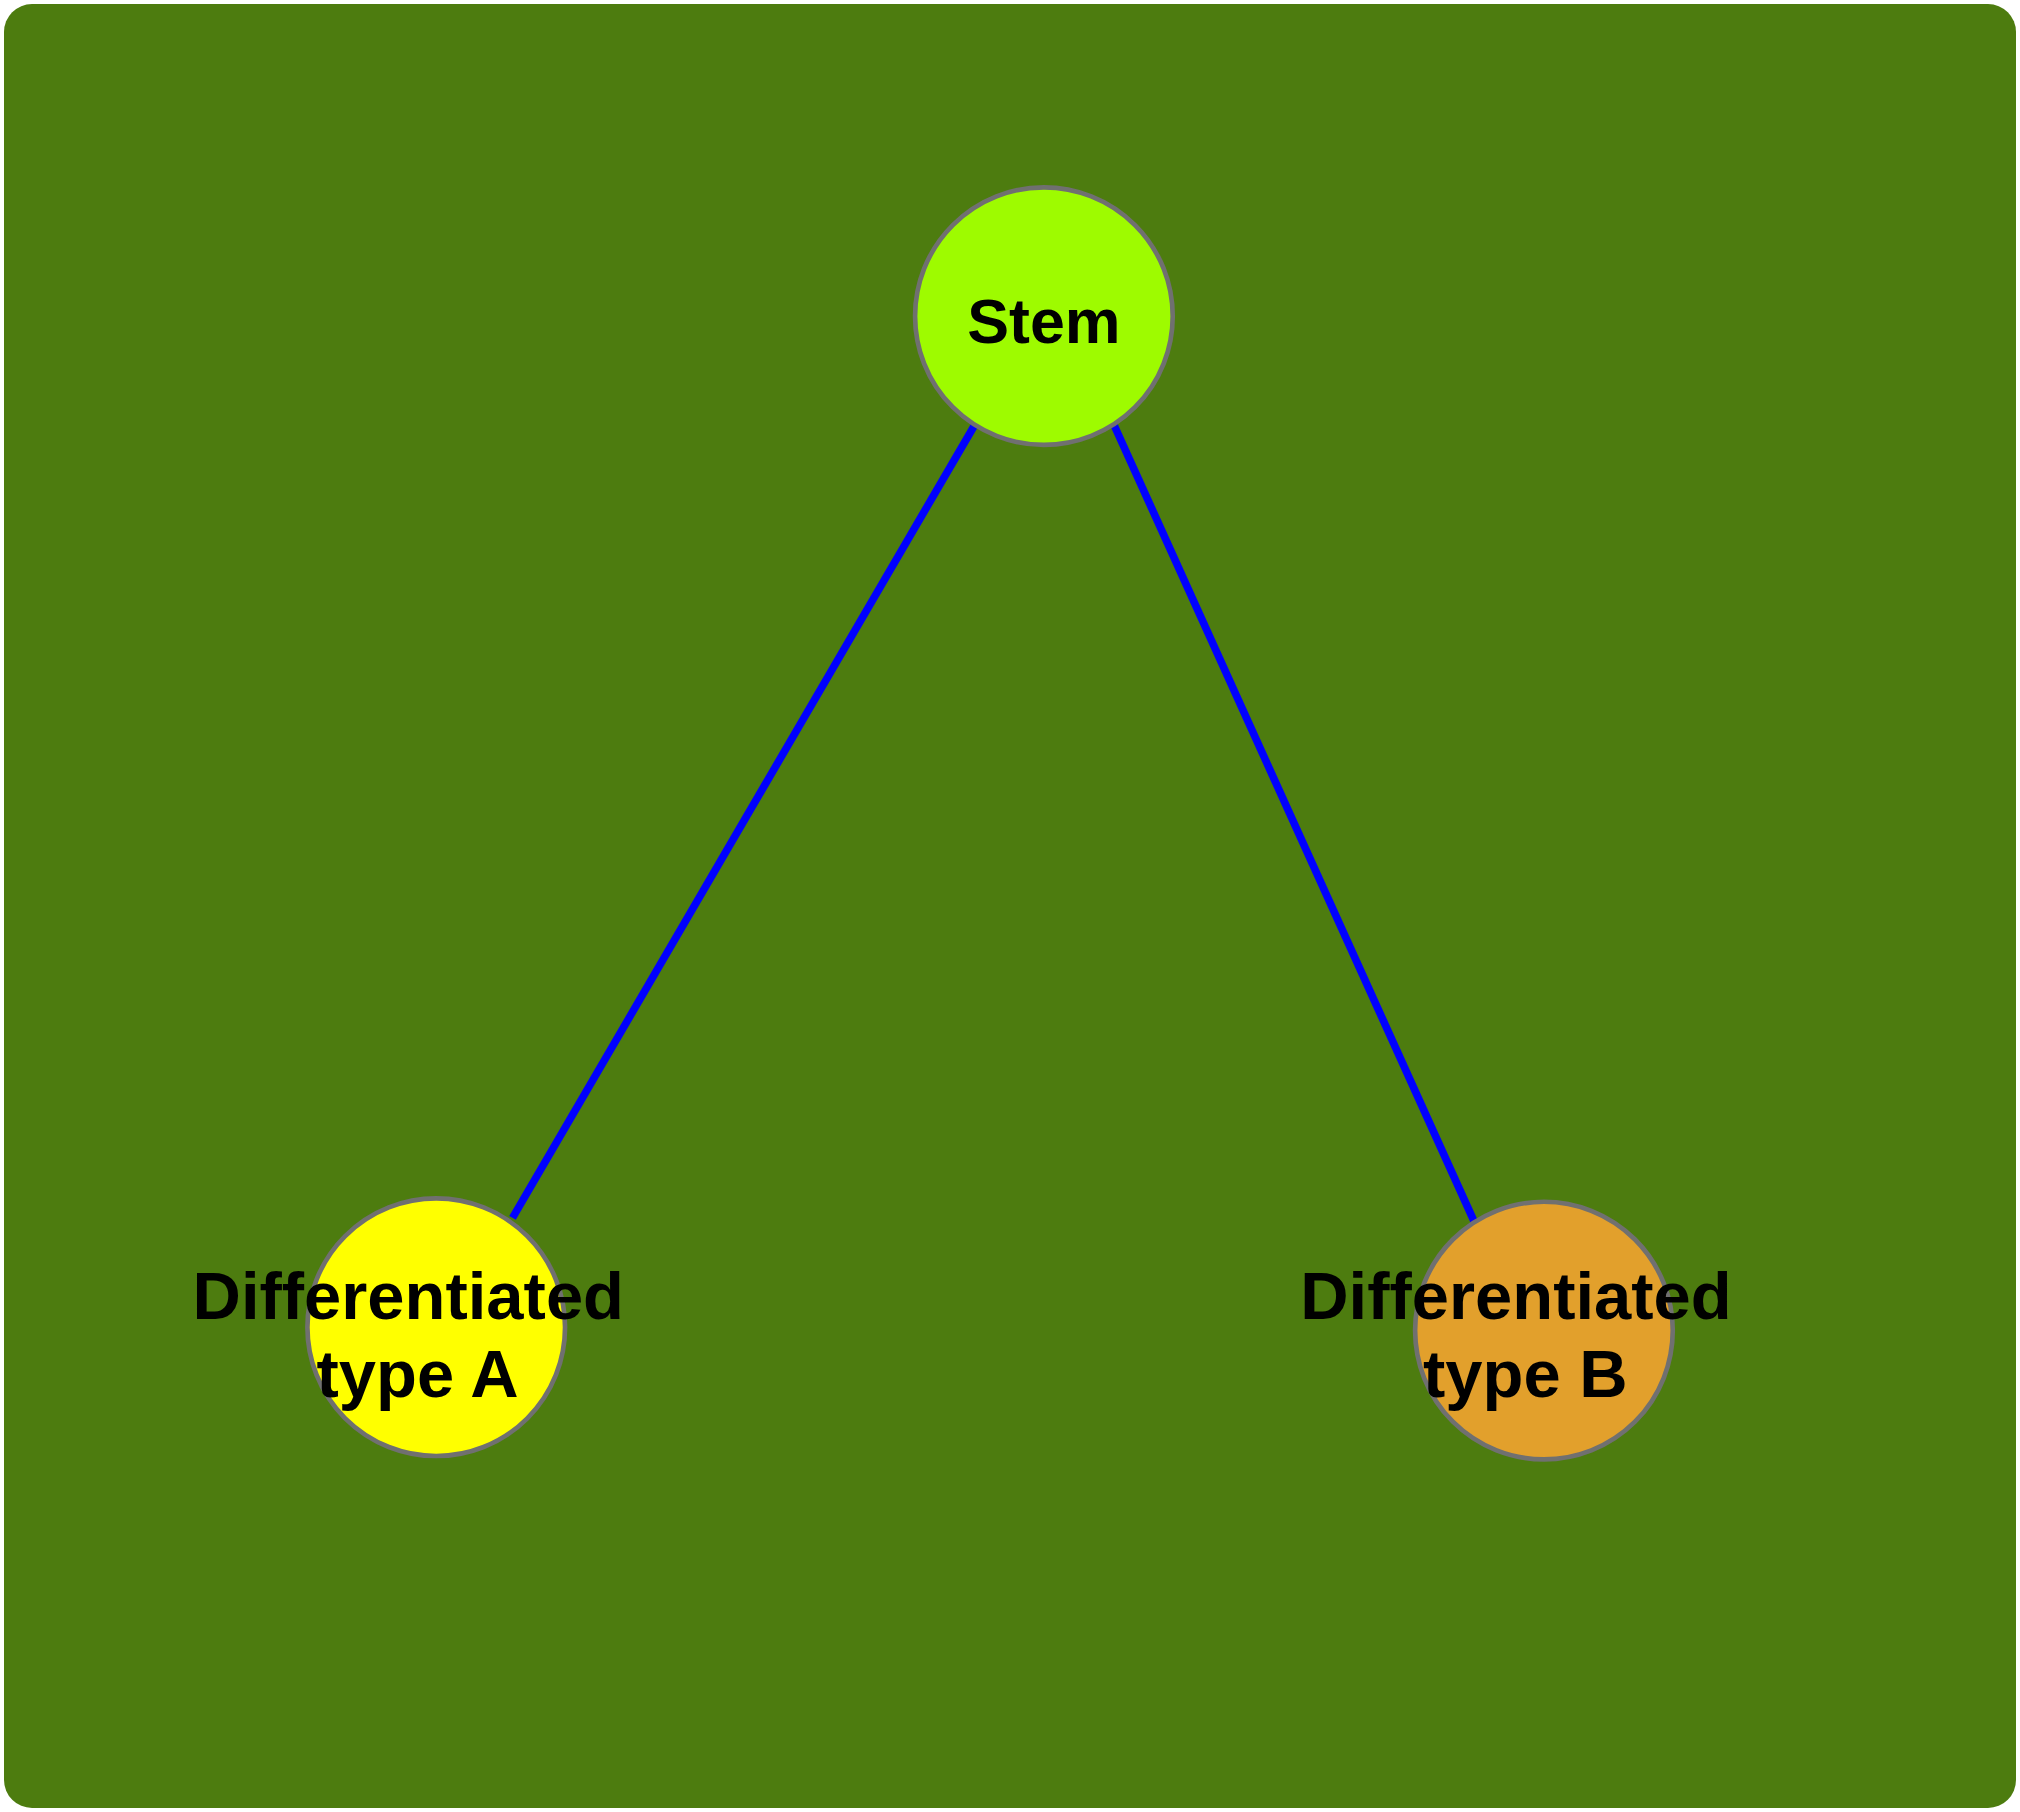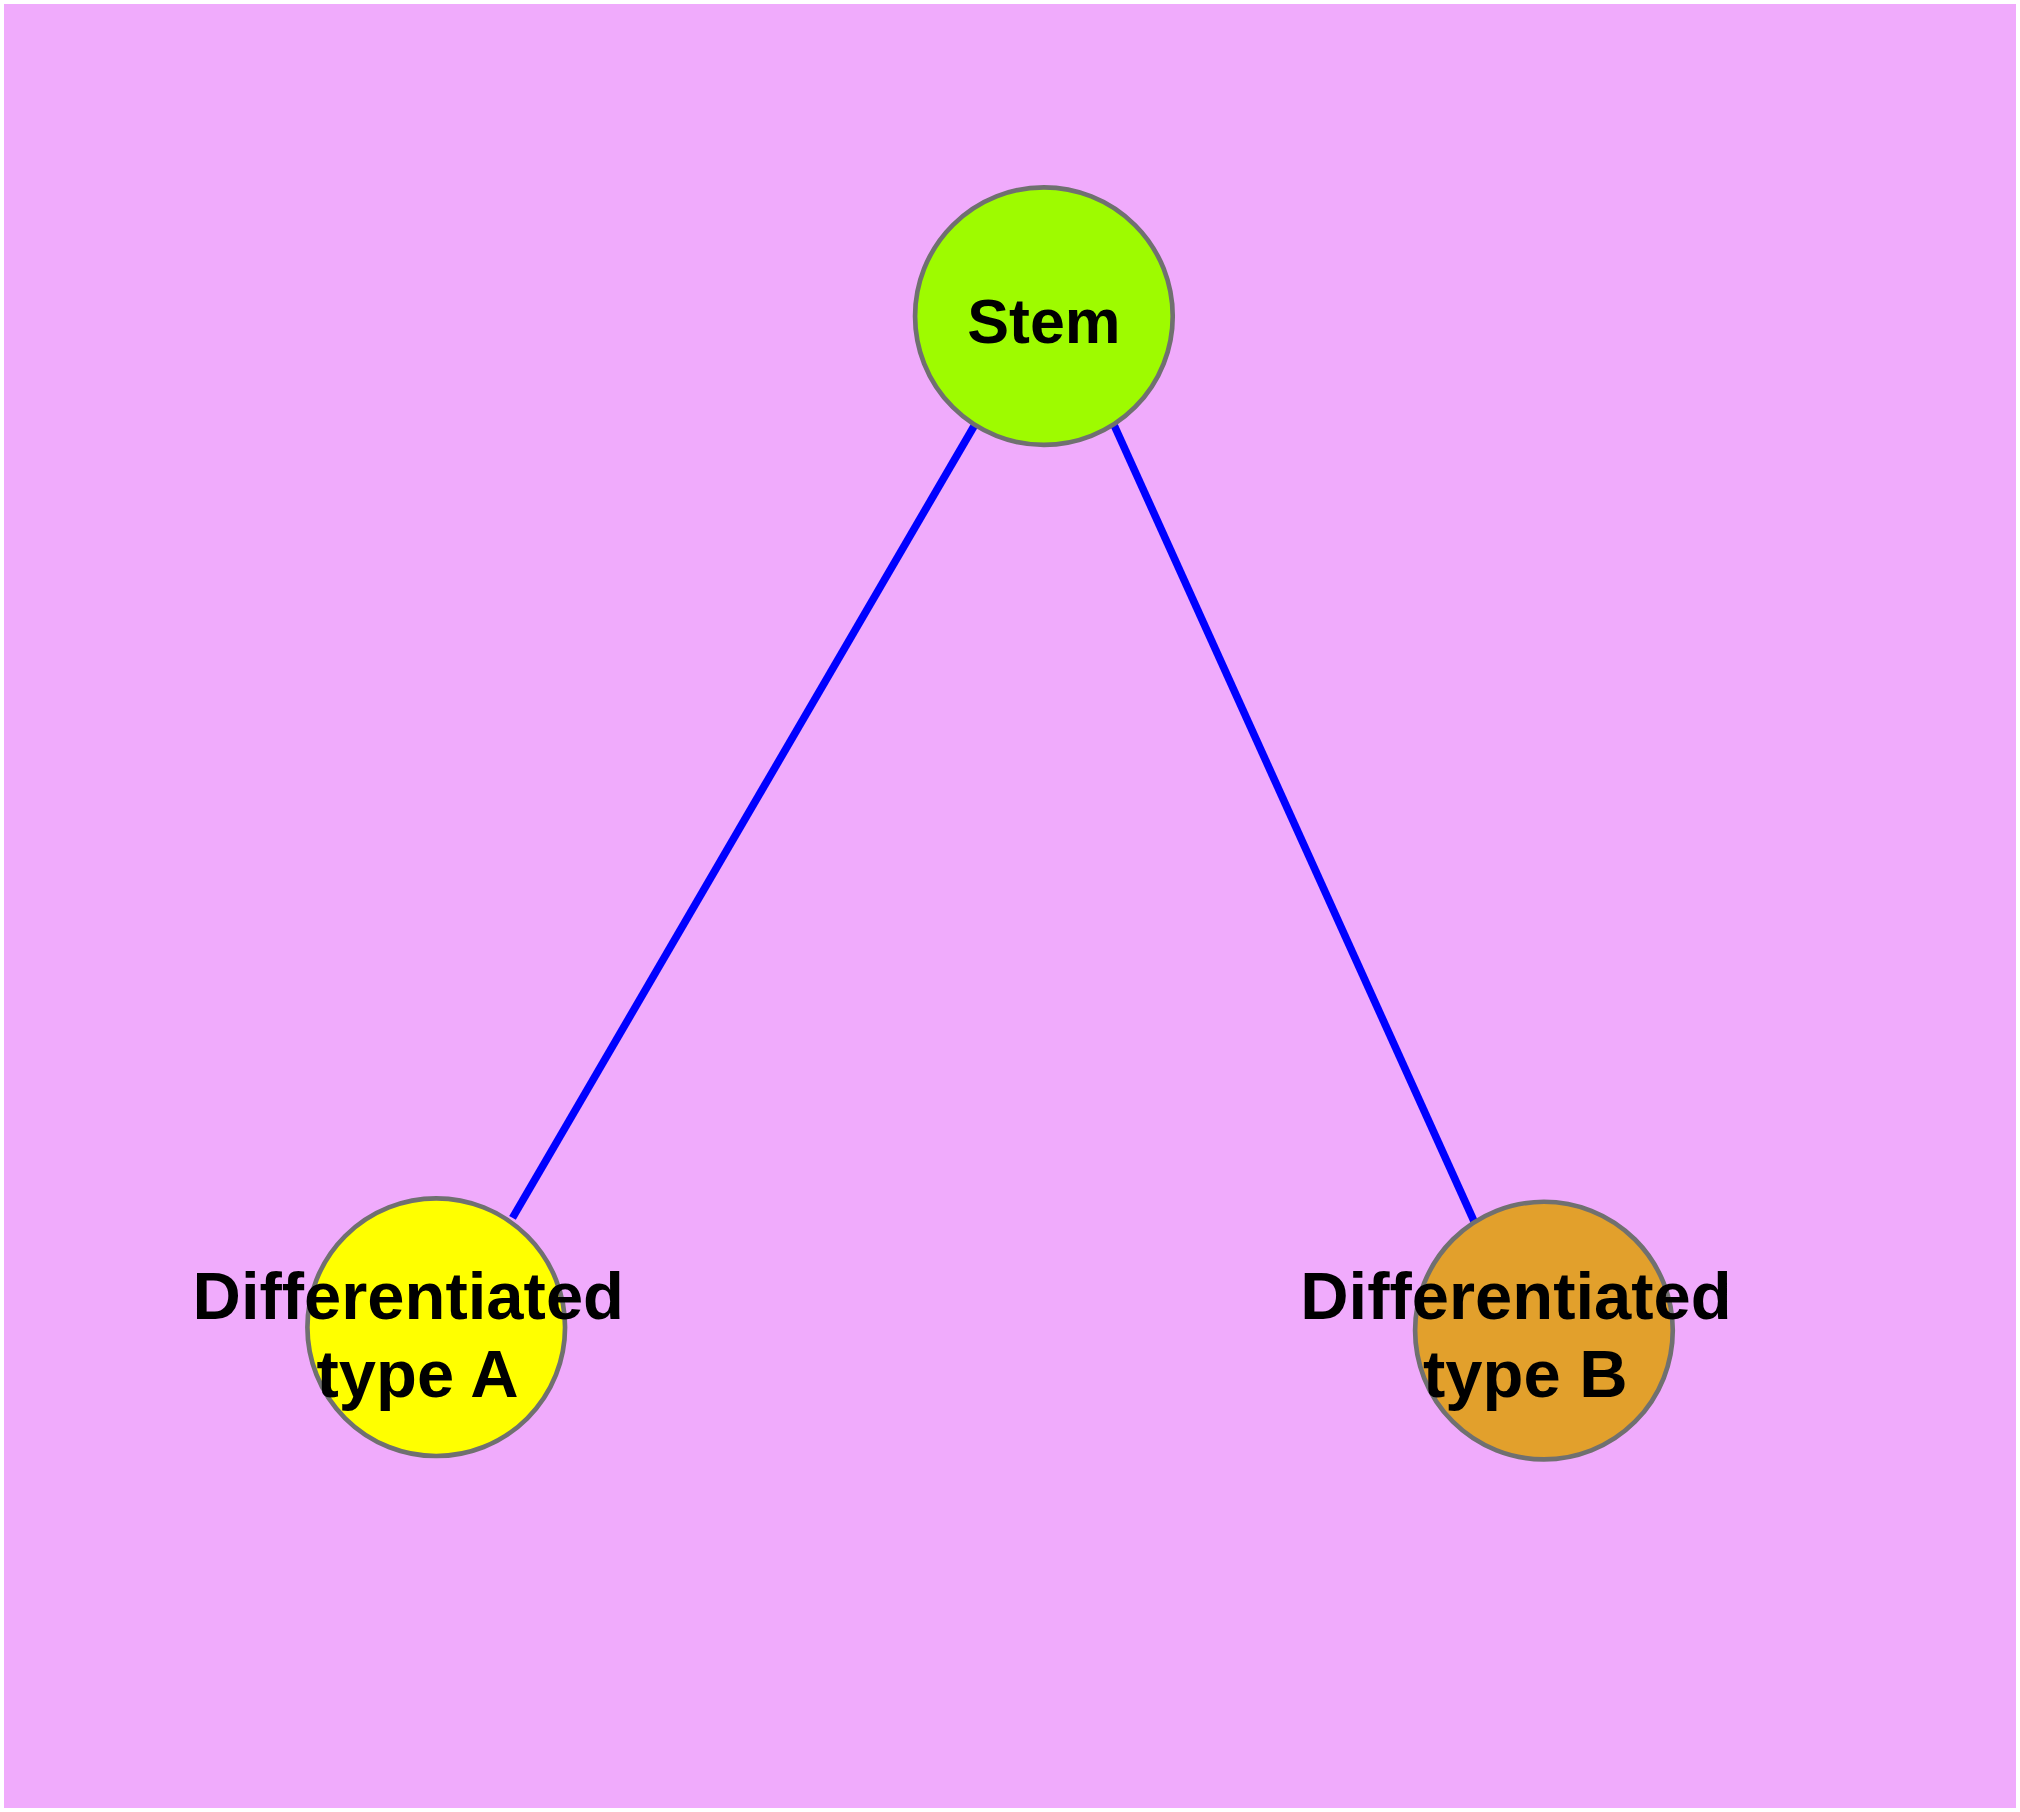--- a/index.html
+++ b/index.html
@@ -59,21 +59,21 @@
     font-size: 74px;
   }
   .label-leaf {
     font-size: 79px;
   }
 </style>
 </head>
 <body>
 
 <div id="canvas">
-  <div id="plot-area" style="background: #f0abfc;">
+  <div id="plot-area" style="background: #4d7c0f; border-radius: 28px;">
     <svg class="graph" viewBox="0 0 2374 2128" xmlns="http://www.w3.org/2000/svg">
 
       <g>
         <line class="edge-line" x1="1145" y1="497" x2="600" y2="1432" stroke="#0000ff"></line>
         <line class="edge-line" x1="1310" y1="497" x2="1735" y2="1437" stroke="#0000ff"></line>
       </g>
 
       <g>
         <circle class="node-circle" cx="1227" cy="368" r="152" fill="#9efb00" stroke="#707070"></circle>
         <text class="node-label label-stem" x="1227" y="380">

